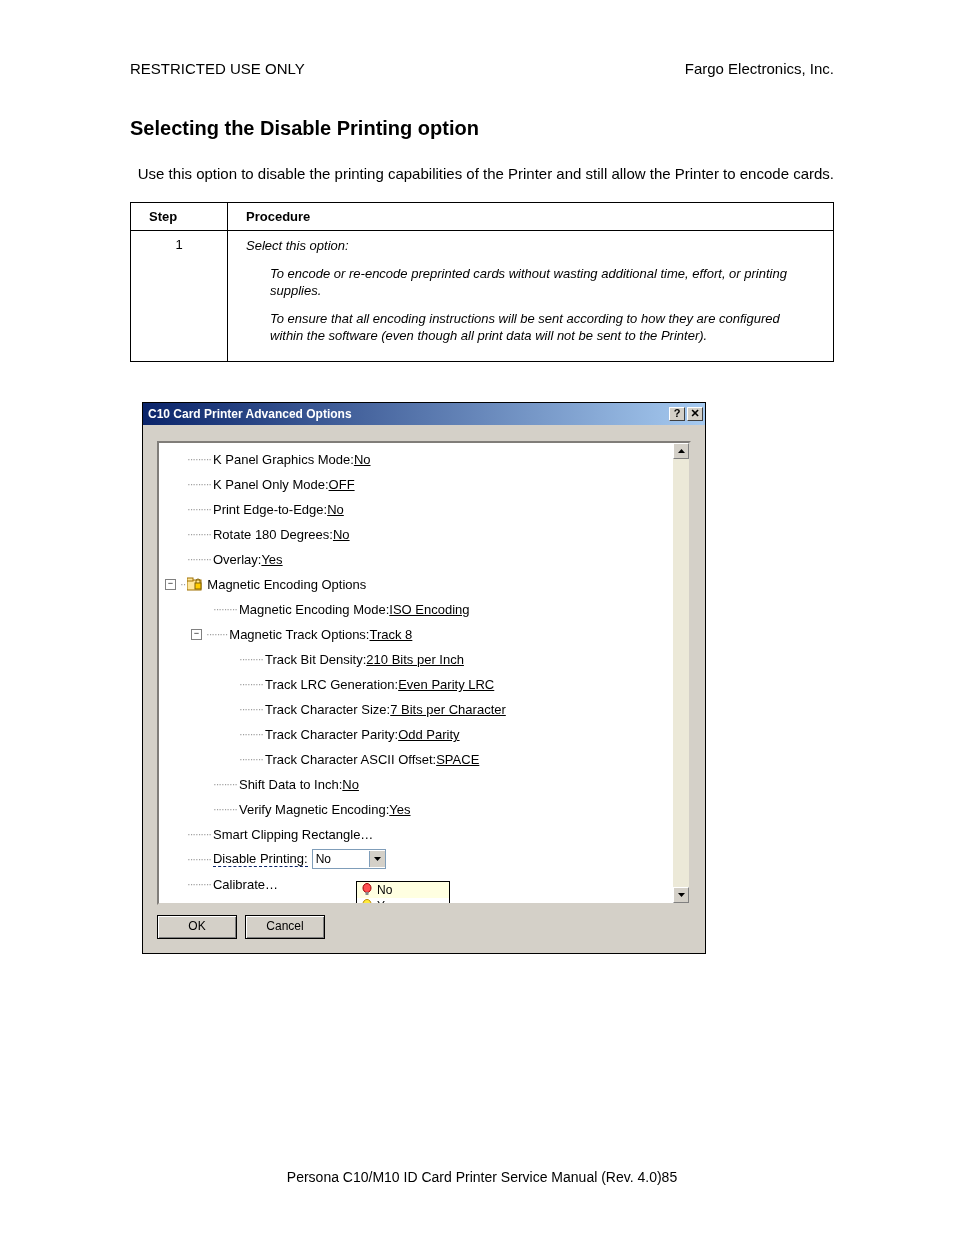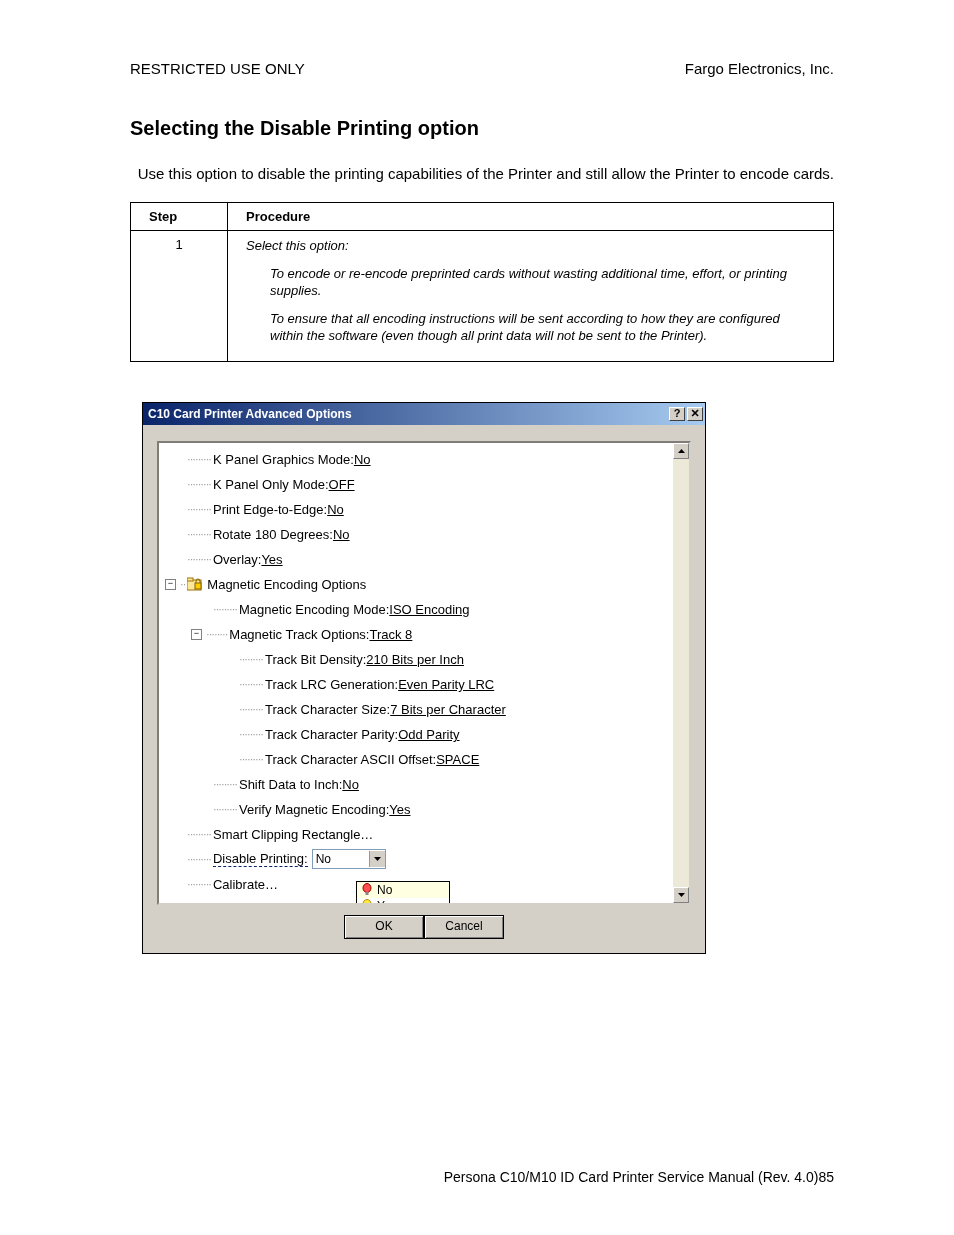--- a/index.html
+++ b/index.html
@@ -194,41 +194,42 @@
     border: 1px solid #fff;
     border-right-color: #808080;
     border-bottom-color: #808080;
     display: flex; align-items: center; justify-content: center;
     box-sizing: border-box;
   }
   .sb-track { position: absolute; top: 16px; bottom: 16px; left: 0; right: 0; background: #ece9d8; }
 
   .button-row {
     display: flex;
-    justify-content: center;
+    justify-content: flex-start;
+    gap: 8px;
     margin-top: 10px;
   }
   .btn {
     width: 78px; height: 22px;
     background: #d4d0c8;
     border: 1px solid #000;
     box-shadow: inset 1px 1px 0 #fff, inset -1px -1px 0 #808080;
     font-family: Tahoma, sans-serif;
     font-size: 12px;
     text-align: center;
     line-height: 20px;
   }
 
   .footer {
     position: absolute;
     bottom: 50px;
     left: 130px;
     right: 120px;
     display: flex;
-    justify-content: flex-end;
+    justify-content: center;
     font-size: 14px;
     margin-top: 40px;
   }
 </style>
 </head>
 <body>
 
 <div class="header-row">
   <span>RESTRICTED USE ONLY</span>
   <span>Fargo Electronics, Inc.</span>

